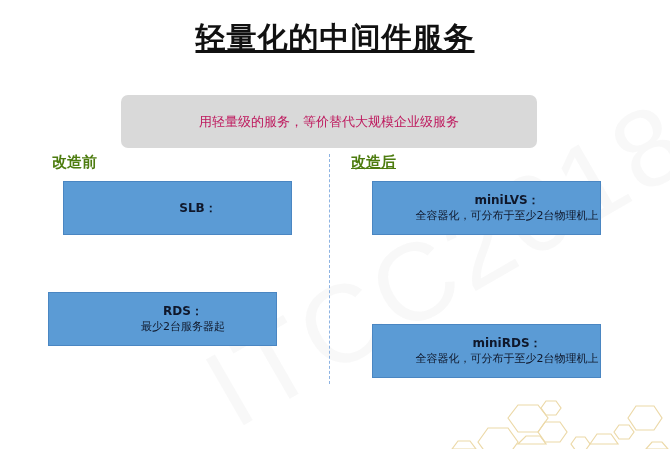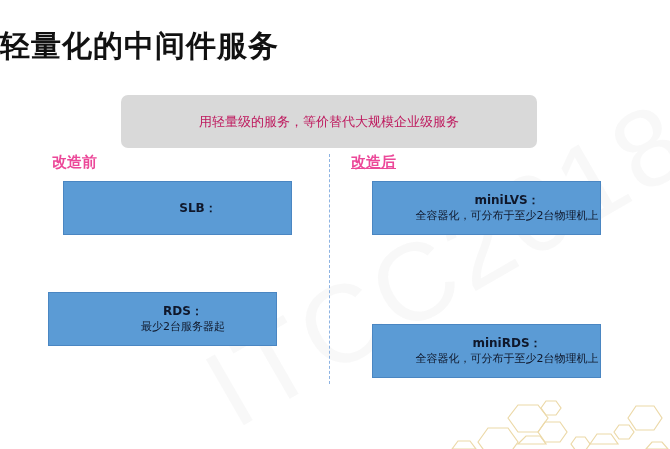--- a/index.html
+++ b/index.html
@@ -2,31 +2,31 @@
 <html><head>
 <meta charset="utf-8">
 <style>
   html, body { margin: 0; padding: 0; }
   body {
     width: 670px; height: 449px; overflow: hidden; position: relative;
     background: #ffffff;
     font-family: "DejaVu Sans", "Liberation Sans", sans-serif;
   }
   .title {
-    position: absolute; left: 0; top: 26px; width: 670px; 
-    font-size: 30px; font-weight: bold; color: #111111; letter-spacing: 1px;
+    position: absolute; left: 0; top: 18px; width: 670px; text-align: center;
+    font-size: 30px; font-weight: bold; color: #111111; letter-spacing: 1px; text-decoration: underline;
   }
   .banner {
     position: absolute; left: 121px; top: 95px; width: 416px; height: 53px;
     background: #d9d9d9; border-radius: 7px;
     display: flex; align-items: center; justify-content: center;
     color: #be185d; font-size: 13px;
   }
   .section-label {
-    position: absolute; font-size: 15px; font-weight: bold; color: #ec4899;
+    position: absolute; font-size: 15px; font-weight: bold; color: #4d7c0f;
   }
   .divider {
     position: absolute; left: 329px; top: 154px; height: 230px; width: 0;
     border-left: 1.5px dashed #8db3e2;
   }
   .card {
     position: absolute; width: 229px; height: 54px;
     background: #5b9bd5; border: 1px solid #4a86c2; box-sizing: border-box;
     color: #0f172a; text-align: center;
     display: flex; flex-direction: column; justify-content: center; align-items: center; padding-left: 41px;

